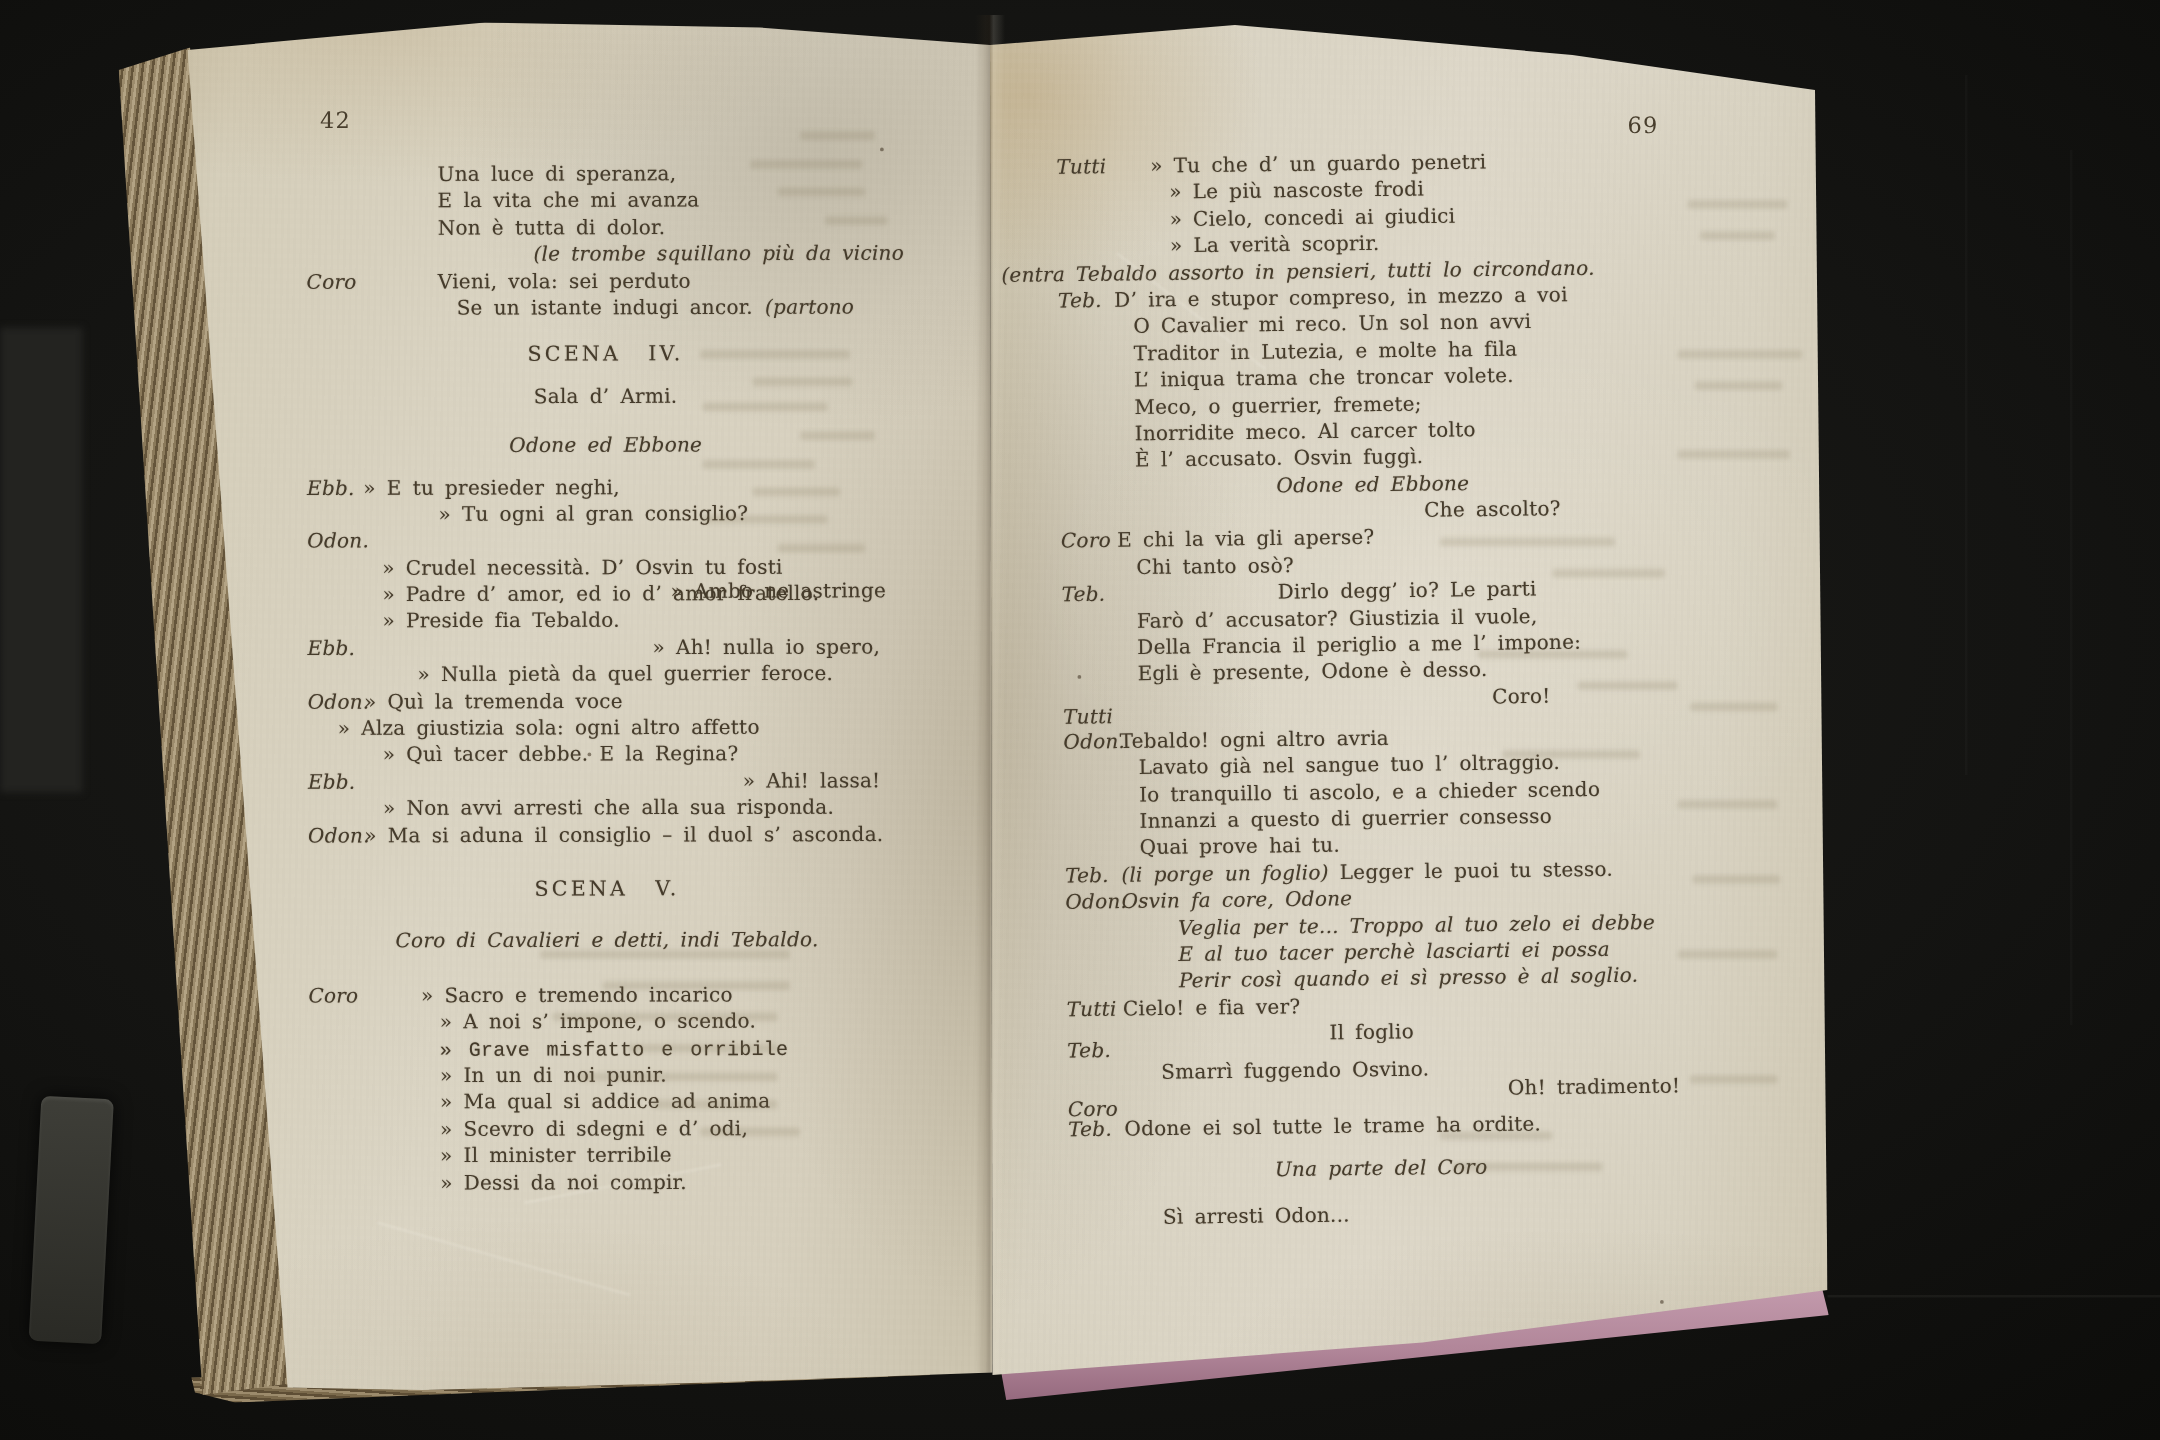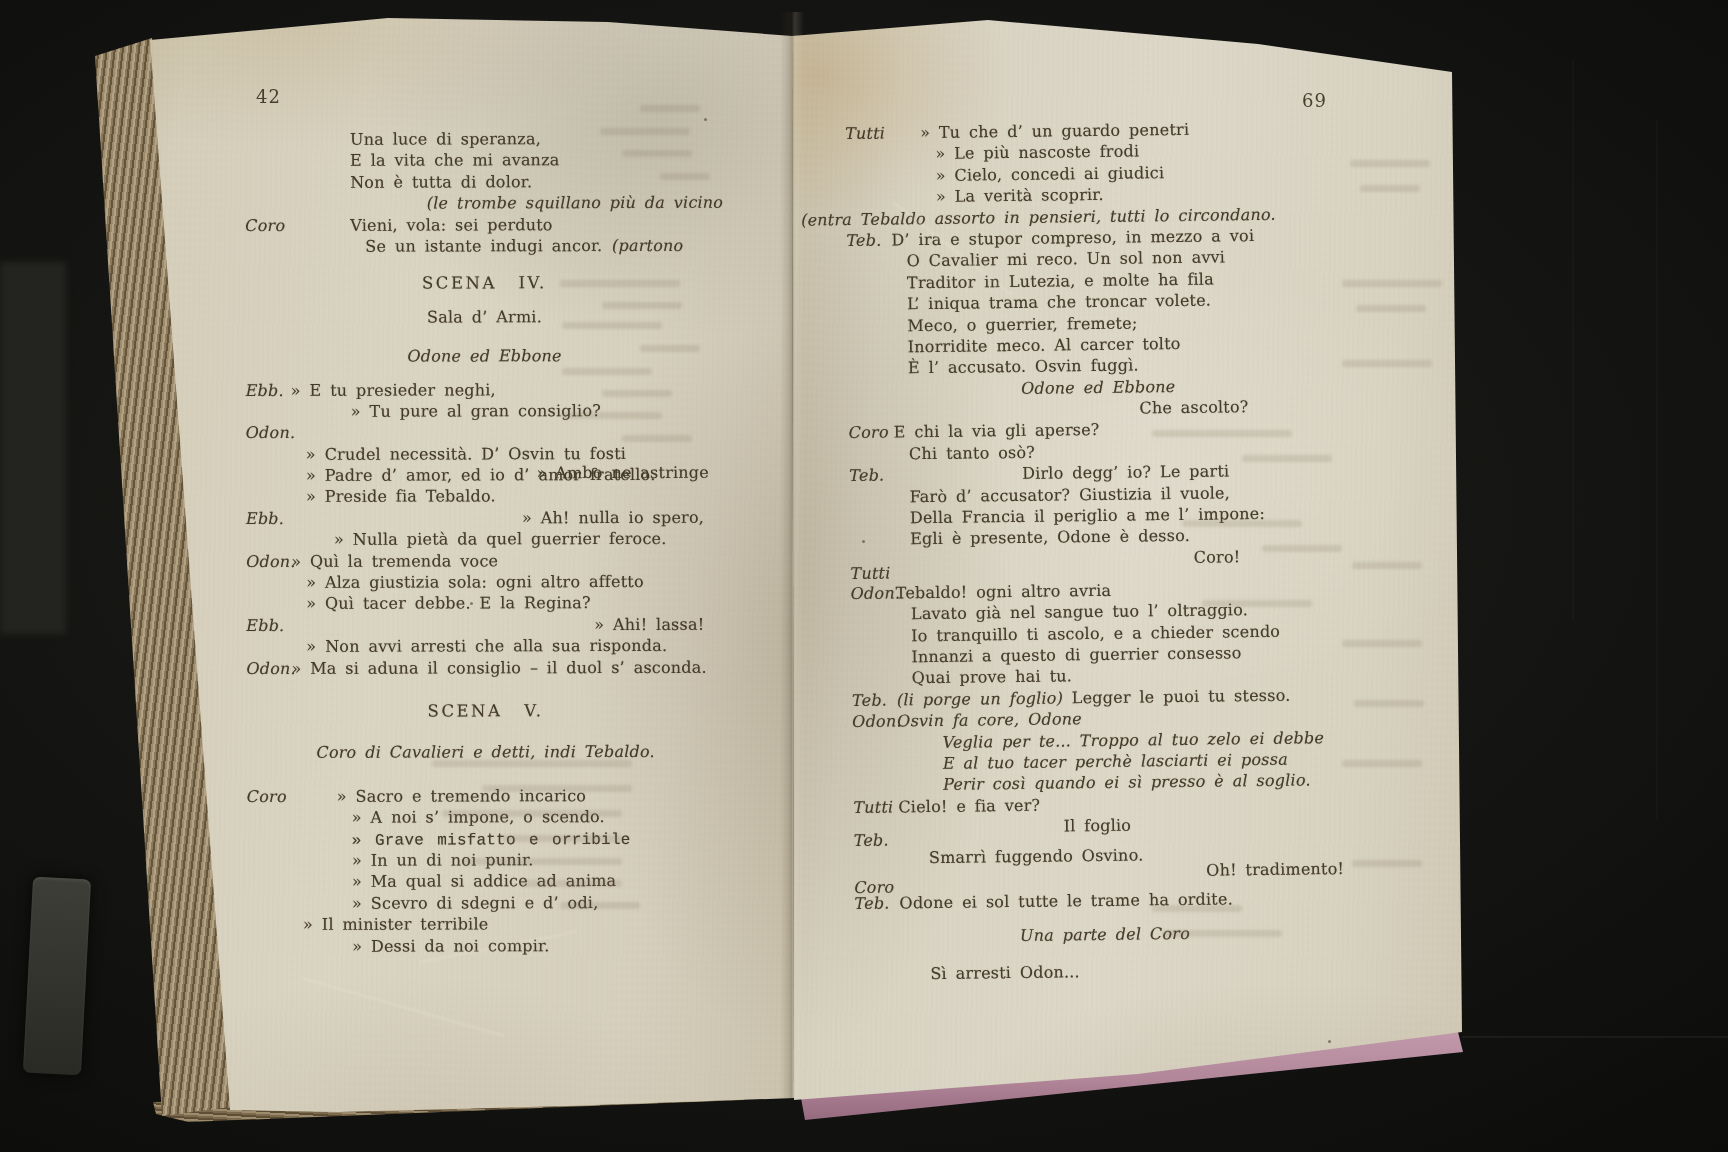--- a/index.html
+++ b/index.html
@@ -81,54 +81,54 @@
         <div class="line" style="height: 21.4px;"><span class="lab">Coro</span><span class="txt" style="margin-left: 105px;">Vieni, vola: sei perduto</span></div>
         <div class="line" style="height: 21.4px;"><span class="txt" style="margin-left: 120px;">Se un istante indugi ancor.</span><span class="rt it" style="right: 40px;">(partono</span></div>
         <div class="sp" style="height: 16px;"></div>
         <div class="line scene" style="height: 21.4px;">SCENA IV.</div>
         <div class="sp" style="height: 12px;"></div>
         <div class="line ctr" style="height: 21.4px;">Sala d’ Armi.</div>
         <div class="sp" style="height: 18px;"></div>
         <div class="line ctr it" style="height: 21.4px;">Odone ed Ebbone</div>
         <div class="sp" style="height: 12px;"></div>
         <div class="line" style="height: 21.4px;"><span class="lab">Ebb.</span><span class="txt" style="margin-left: 45px; text-align: right;">» E tu presieder neghi,</span></div>
-        <div class="line" style="height: 21.4px;"><span class="txt" style="margin-left: 105px;">» Tu pure al gran consiglio?</span></div>
+        <div class="line" style="height: 21.4px;"><span class="txt" style="margin-left: 105px;">» Tu ogni al gran consiglio?</span></div>
         <div class="line" style="height: 21.4px;">
           <span class="lab">Odon.</span>
           <span class="rt" style="right: 15px; margin-top: 41px;">» Ambo ne astringe</span>
         </div>
         <div class="line" style="height: 21.4px;"><span class="txt" style="margin-left: 60px;">» Crudel necessità. D’ Osvin tu fosti</span></div>
         <div class="line" style="height: 21.4px;"><span class="txt" style="margin-left: 60px;">» Padre d’ amor, ed io d’ amor fratello.</span></div>
         <div class="line" style="height: 21.4px;"><span class="txt" style="margin-left: 60px;">» Preside fia Tebaldo.</span></div>
         <div class="line" style="height: 21.4px;">
           <span class="lab">Ebb.</span>
           <span class="rt" style="right: 20px;">» Ah! nulla io spero,</span>
         </div>
         <div class="line" style="height: 21.4px;"><span class="txt" style="margin-left: 88px;">» Nulla pietà da quel guerrier feroce.</span></div>
         <div class="line" style="height: 21.4px;"><span class="lab">Odon.</span><span class="txt" style="margin-left: 45px;">» Quì la tremenda voce</span></div>
-        <div class="line" style="height: 21.4px;"><span class="txt" style="margin-left: 60px; text-align: right;">» Alza giustizia sola: ogni altro affetto</span></div>
+        <div class="line" style="height: 21.4px;"><span class="txt" style="margin-left: 24px; text-align: right;">» Alza giustizia sola: ogni altro affetto</span></div>
         <div class="line" style="height: 21.4px;"><span class="txt" style="margin-left: 60px;">» Quì tacer debbe. E la Regina?</span></div>
         <div class="line" style="height: 21.4px;">
           <span class="lab">Ebb.</span>
           <span class="rt" style="right: 20px;">» Ahi! lassa!</span>
         </div>
         <div class="line" style="height: 21.4px;"><span class="txt" style="margin-left: 60px;">» Non avvi arresti che alla sua risponda.</span></div>
         <div class="line" style="height: 21.4px;"><span class="lab">Odon.</span><span class="txt" style="margin-left: 45px;">» Ma si aduna il consiglio – il duol s’ asconda.</span></div>
         <div class="sp" style="height: 22px;"></div>
         <div class="line scene" style="height: 21.4px;">SCENA V.</div>
         <div class="sp" style="height: 20px;"></div>
         <div class="line ctr it" style="height: 21.4px;">Coro di Cavalieri e detti, indi Tebaldo.</div>
         <div class="sp" style="height: 22px;"></div>
         <div class="line" style="height: 21.4px;"><span class="lab">Coro</span><span class="txt" style="margin-left: 90px;">» Sacro e tremendo incarico</span></div>
         <div class="line" style="height: 21.4px;"><span class="txt" style="margin-left: 105px;">» A noi s’ impone, o scendo.</span></div>
         <div class="line" style="height: 21.4px;"><span class="txt" style="margin-left: 105px; font-family: Liberation Mono, monospace;">» Grave misfatto e orribile</span></div>
         <div class="line" style="height: 21.4px;"><span class="txt" style="margin-left: 105px;">» In un di noi punir.</span></div>
         <div class="line" style="height: 21.4px;"><span class="txt" style="margin-left: 105px;">» Ma qual si addice ad anima</span></div>
         <div class="line" style="height: 21.4px;"><span class="txt" style="margin-left: 105px;">» Scevro di sdegni e d’ odi,</span></div>
-        <div class="line" style="height: 21.4px;"><span class="txt" style="margin-left: 56px;">» Il minister terribile</span></div>
+        <div class="line" style="height: 21.4px;"><span class="txt" style="margin-left: 105px;">» Il minister terribile</span></div>
         <div class="line" style="height: 21.4px;"><span class="txt" style="margin-left: 105px;">» Dessi da noi compir.</span></div>
       </div>
     <div class="shine" style="left:210px;top:1000px;width:210px;transform:rotate(16deg);"></div>
     <div class="shine" style="left:330px;top:940px;width:160px;transform:rotate(-11deg);"></div>
     <div class="fleck" style="left:616px;top:112px;"></div>
     <div class="fleck" style="left:382px;top:596px;"></div>
   </div>
 
   <div class="paper paper-right">
     <div class="pagenum" style="left:514px;top:82px;">69</div>

